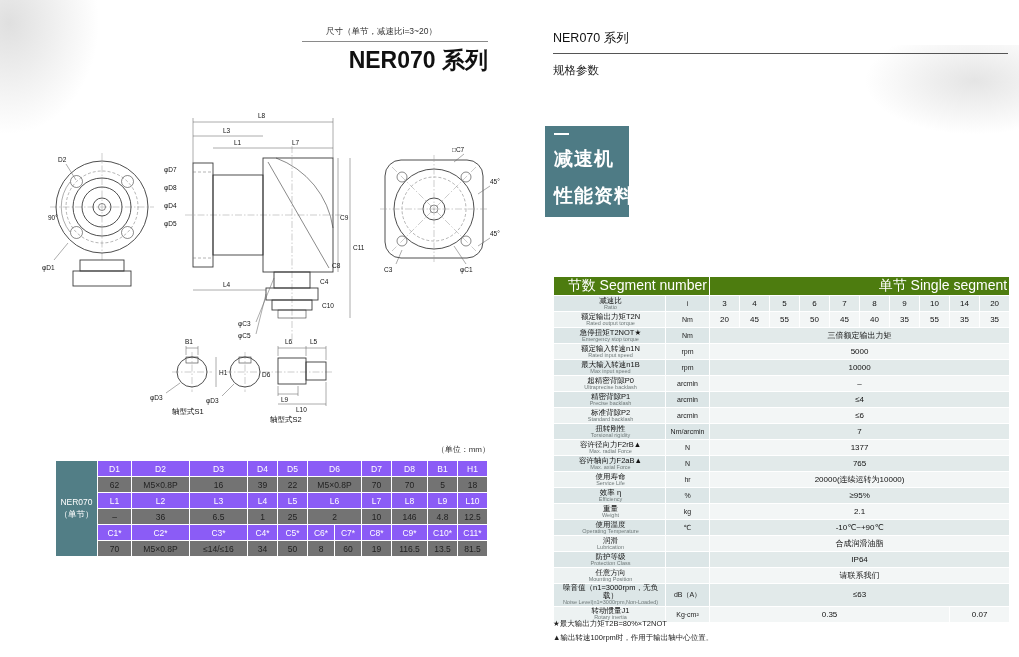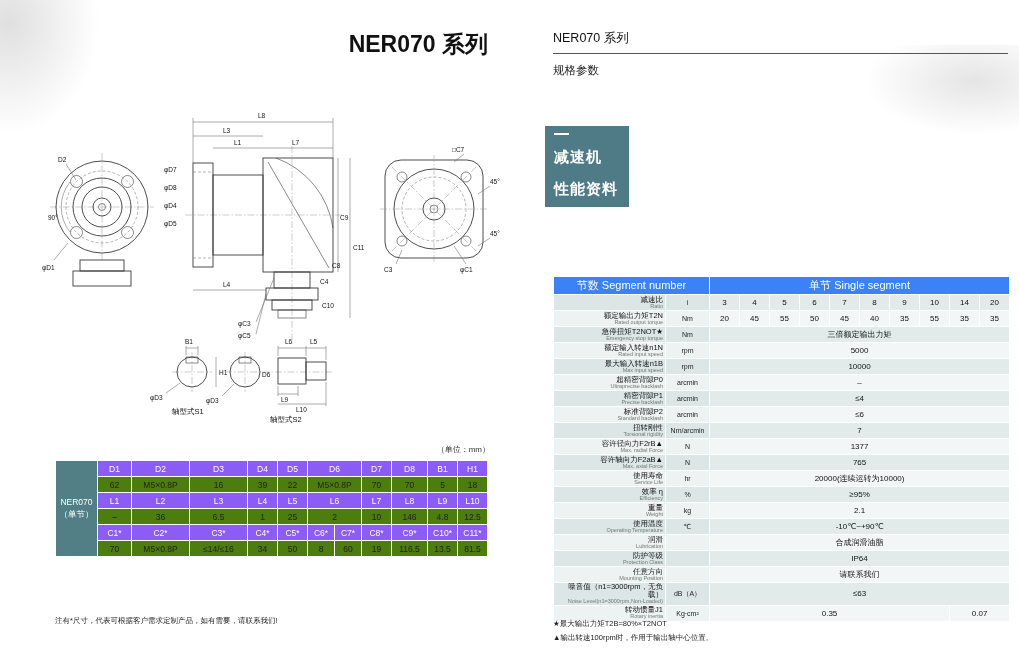--- a/index.html
+++ b/index.html
@@ -17,48 +17,48 @@
 
   
   .right-header{position:absolute;left:553px;top:30px;width:455px;}
   .right-header .series{font-size:12.5px;color:#111;padding-bottom:6px;border-bottom:1px solid #555;}
   .right-header .section{font-size:11.5px;margin-top:9px;color:#222;}
 
   
   .perf-box{position:absolute;left:545px;top:126px;width:84px;box-sizing:border-box;
        background:#4e7b85;color:#fff;padding:7px 9px 9px;}
   .perf-dash{width:15px;border-top:2px solid #fff;margin-bottom:5px;}
-  .perf-line{font-size:15px;font-weight:bold;letter-spacing:1px;line-height:1.3;white-space:nowrap;margin-top:12px;}
+  .perf-line{font-size:19px;font-weight:bold;letter-spacing:1px;line-height:1.3;white-space:nowrap;margin-top:12px;}
 
   
   .drawings{position:absolute;left:40px;top:100px;}
   .t{font-size:6.5px;fill:#111;}
   .tc{font-size:7.5px;fill:#111;}
   .ol{stroke:#3a3a3a;stroke-width:.9;fill:none;}
   .ol2{stroke:#3a3a3a;stroke-width:.6;fill:none;}
   .dim{stroke:#666;stroke-width:.55;fill:none;}
   .cl{stroke:#999;stroke-width:.5;fill:none;stroke-dasharray:7 2 1.5 2;}
   .dash{stroke:#777;stroke-width:.55;fill:none;stroke-dasharray:3 2;}
 
   
   .dim-note{position:absolute;left:388px;top:444px;width:102px;text-align:right;font-size:8px;color:#333;}
 
   
   .dim-table{position:absolute;left:55px;top:460px;border-collapse:collapse;table-layout:fixed;}
   .dim-table td{border:1px solid #fff;height:15px;padding:0;text-align:center;overflow:hidden;font-size:8.5px;}
   .dt-head{background:#8b5cf6;color:#fff;font-size:8.5px;}
-  .dt-val{background:#4d7c0f;color:#222;}
+  .dt-val{background:#737373;color:#222;}
   .dt-label{background:#527e86;color:#fff;font-size:8px;line-height:1.35;}
 
   
   .spec-table{position:absolute;left:553px;top:276px;width:456px;border-collapse:collapse;table-layout:fixed;}
   .spec-table th,.spec-table td{border:1px solid #fff;padding:0 2px;}
-  .spec-table thead th{background:#3b82f6;color:#fff;font-size:11px;font-weight:normal;height:17px;}
+  .spec-table thead th{background:#4d7c0f;color:#fff;font-size:14px;font-weight:normal;height:17px;text-align:right;}
   .spec-table td{height:15px;}
-  .spec-table td.lbl{text-align:right;padding-left:4px;line-height:1.05;}
+  .spec-table td.lbl{text-align:center;padding-left:4px;line-height:1.05;}
   .lbl .cn{display:block;font-size:7.5px;color:#111;}
   .lbl .en{display:block;font-size:5.5px;color:#707a7a;}
   .spec-table td.unit{text-align:center;font-size:7px;color:#222;}
   .spec-table td.val{text-align:center;font-size:8px;color:#111;}
   .spec-table tbody tr:nth-child(odd) td{background:#e2eaea;}
   .spec-table tbody tr:nth-child(even) td{background:#f3f6f6;}
   .spec-table tbody tr:nth-child(odd) td.lbl,.spec-table tbody tr:nth-child(odd) td.unit{background:#dce6e7;}
   .spec-table tbody tr:nth-child(even) td.lbl,.spec-table tbody tr:nth-child(even) td.unit{background:#edf2f2;}
   .spec-table tbody tr.light-row td{background:#f3f6f6;}
   .spec-table tbody tr.light-row td.lbl,.spec-table tbody tr.light-row td.unit{background:#edf2f2;}
@@ -67,20 +67,21 @@
   .fn-left{position:absolute;left:55px;top:614px;font-size:7.5px;color:#222;line-height:1.8;}
   .fn-right{position:absolute;left:553px;top:617px;font-size:7.5px;color:#222;line-height:1.9;}
 </style>
 </head>
 <body>
 
 <div class="blob-tl"></div>
 <div class="blob-tr"></div>
 
 <div class="left-header">
+  <div class="sub">尺寸（单节，减速比i=3~20）</div>
   <div class="title">NER070 系列</div>
 </div>
 
 <div class="right-header">
   <div class="series">NER070 系列</div>
   <div class="section">规格参数</div>
 </div>
 
 <div class="perf-box">
   <div class="perf-dash"></div>
@@ -560,18 +561,17 @@
           <span class="en">Rotary inertia</span>
       </td>
       <td class="unit">Kg·cm²</td>
       <td class="val" colspan="8">0.35</td>
       <td class="val" colspan="2">0.07</td>
     </tr>
   </tbody>
 </table>
 
 <div class="fn-left">
-  <div>注有*尺寸，代表可根据客户需求定制产品，如有需要，请联系我们!</div>
 </div>
 <div class="fn-right">
   <div>★最大输出力矩T2B=80%×T2NOT</div>
   <div>▲输出转速100rpm时，作用于输出轴中心位置。</div>
 </div>
 
 </body></html>

